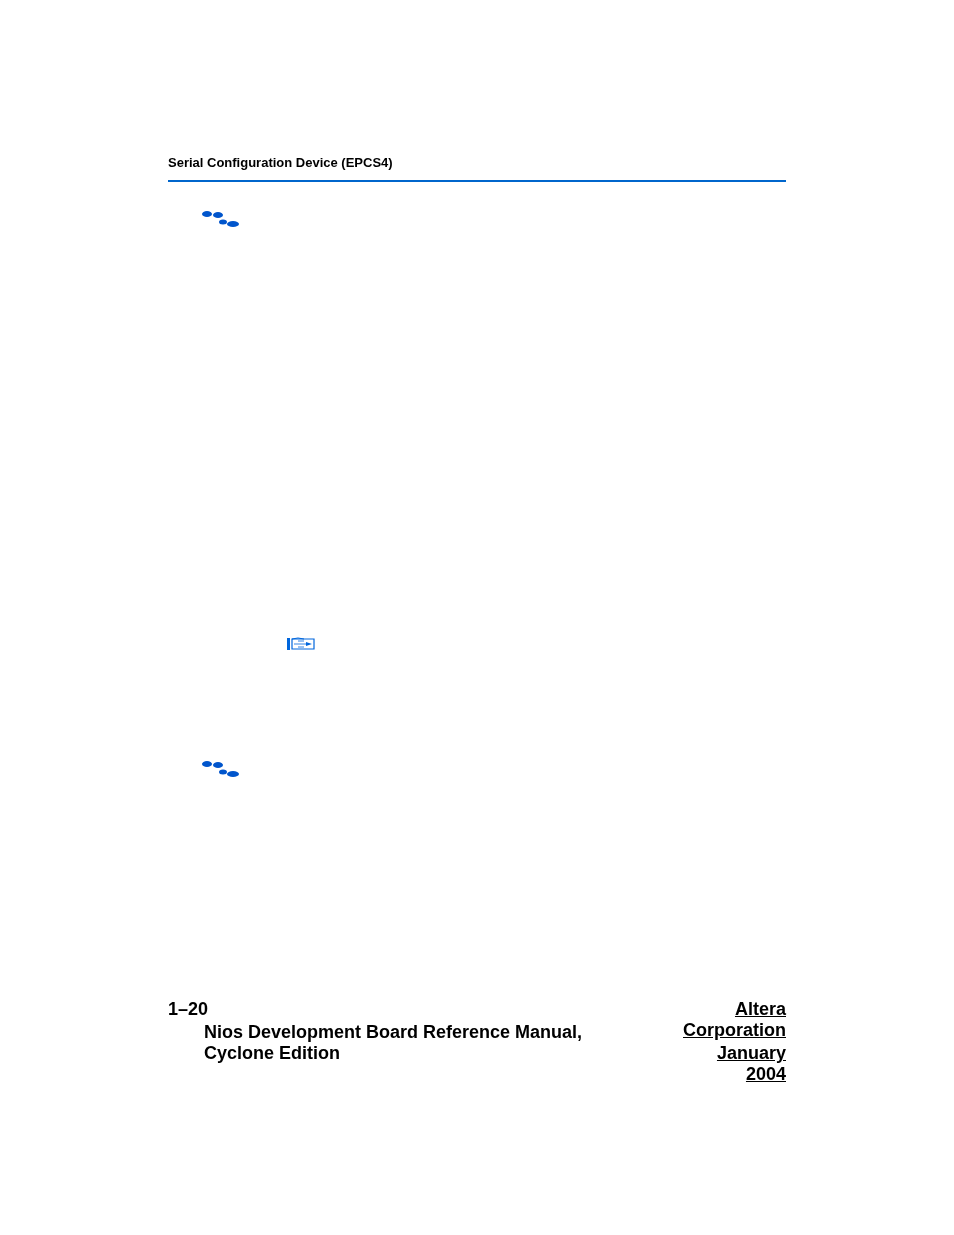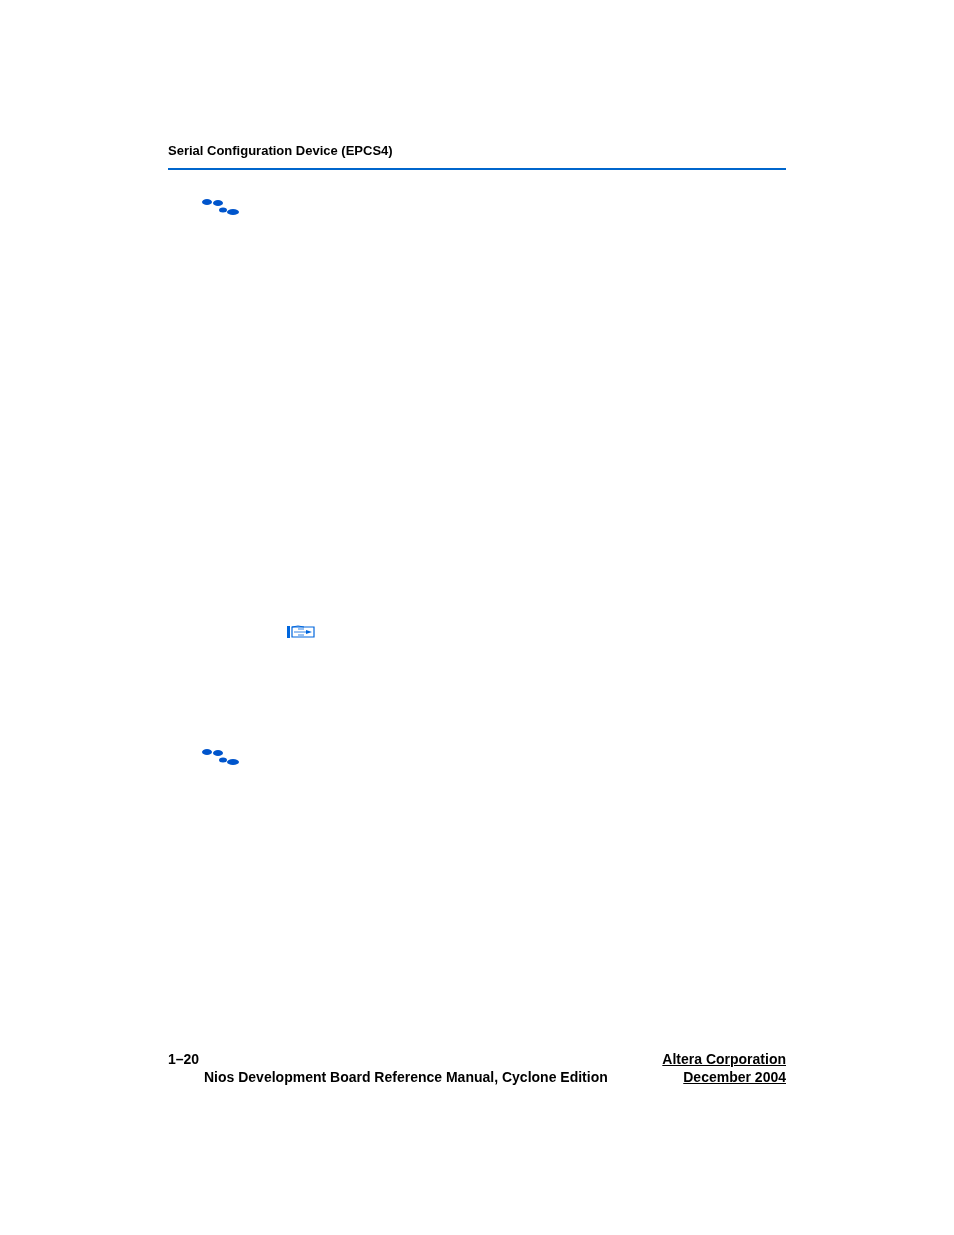--- a/index.html
+++ b/index.html
@@ -10,21 +10,21 @@
     body {
       width: 954px;
       height: 1235px;
       background: #ffffff;
       font-family: Arial, Helvetica, sans-serif;
       position: relative;
     }
     .page {
       position: absolute;
       left: 168px;
-      top: 143px;
+      top: 155px;
       width: 618px;
     }
     .header-title {
       font-size: 13px;
       font-weight: bold;
       color: #000;
       margin-bottom: 10px;
     }
     .header-rule {
       border: none;
@@ -49,21 +49,21 @@
       justify-content: flex-end;
       padding-right: 20px;
     }
     .footer {
       position: absolute;
       left: 168px;
       right: 168px;
       bottom: 150px;
       display: flex;
       justify-content: space-between;
-      font-size: 14px;
+      font-size: 18px;
       color: #000;
     }
     .footer-left {
       text-align: left;
     }
     .footer-right {
       text-align: right;
       text-decoration: underline;
     }
     .footer-line1 {
@@ -122,15 +122,15 @@
 
 </div>
 
 <div class="footer">
   <div class="footer-left">
     <div class="footer-line1">1–20</div>
     <div class="footer-line2">Nios Development Board Reference Manual, Cyclone Edition</div>
   </div>
   <div class="footer-right">
     <div class="footer-line1">Altera Corporation</div>
-    <div class="footer-line2">December 2004</div>
+    <div class="footer-line2">January 2004</div>
   </div>
 </div>
 
 </body></html>

